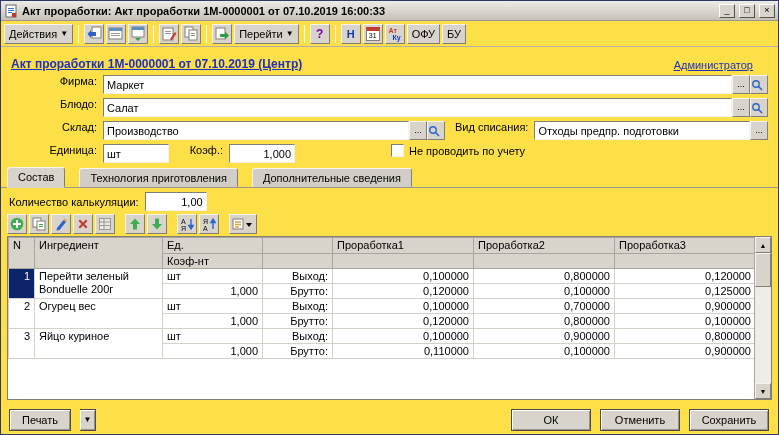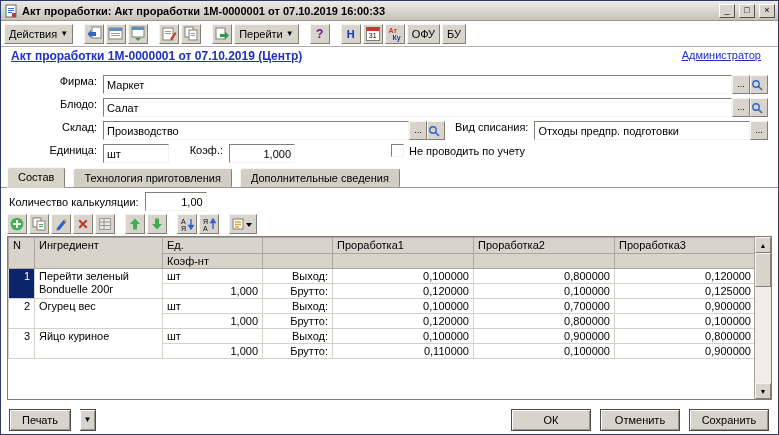--- a/index.html
+++ b/index.html
@@ -1,19 +1,19 @@
 <!DOCTYPE html>
 <html><head>
 <meta charset="utf-8">
 <style>
   * { box-sizing:border-box; margin:0; padding:0; }
   html,body { width:779px; height:435px; }
   body { font-family:"Liberation Sans", sans-serif; font-size:11px; color:#000; background:#6b6b6b; }
 
-  .window { width:779px; height:435px; background:#ffffff; border:1px solid #2e3a68;
+  .window { width:779px; height:435px; background:#fde047; border:1px solid #2e3a68;
             display:flex; flex-direction:column; overflow:hidden; }
 
   
   .titlebar { height:20px; flex:0 0 20px; display:flex; align-items:center; gap:4px;
               padding:0 3px; background:linear-gradient(#eeebe6,#c6c2b9); border-bottom:1px solid #9b978e; }
   .title-icon { width:14px; height:14px; display:inline-block; }
   .title-text { flex:1; font-weight:bold; font-size:11px; white-space:nowrap; overflow:hidden; }
   .win-btn { width:16px; height:14px; font-size:9px; line-height:11px; text-align:center;
              background:#d8d4cc; border:1px solid; border-color:#fff #55524b #55524b #fff; cursor:default; }
 
@@ -26,41 +26,41 @@
   .arrow { font-size:8px; line-height:8px; }
   .sep { width:1px; height:18px; background:#938f86; border-right:1px solid #fff; margin:0 3px; }
   .badge-n { color:#1437b4; font-weight:bold; }
   .badge-cal { display:inline-block; width:14px; height:14px; background:#fff; border:1px solid #827e76;
                border-top:4px solid #c23a2e; font-size:7px; line-height:9px; text-align:center; }
   .badge-atku { font-size:7px; line-height:7px; font-weight:bold; text-align:left; }
   .badge-atku .at { color:#c23a2e; display:block; }
   .badge-atku .ku { color:#1437b4; display:block; margin-left:4px; }
 
   
-  .dochead { height:24px; flex:0 0 24px; display:flex; align-items:flex-start; padding:2px 17px 0 10px; }
+  .dochead { height:24px; flex:0 0 24px; display:flex; align-items:flex-end; padding:2px 25px 0 10px; }
   .doclink { font-size:12px; font-weight:bold; color:#2030c0; text-decoration:underline; }
   .dochead .spacer { flex:1; }
   .userlink { font-size:11px; color:#2030c0; text-decoration:underline;margin-left:24px; }
 
   
   .fields { flex:0 0 96px; padding:4px 10px 0 8px; }
   .frow { display:flex; align-items:flex-start; height:21px; margin-bottom:2px; }
   .flabel { text-align:right; margin-right:6px; }
   .w88 { width:88px; }
   .txt { height:19px; background:#fff; border:1px solid; border-color:#827e76 #f4f2ee #f4f2ee #827e76;
          padding:1px 3px; font:11px "Liberation Sans",sans-serif; }
   .grow { flex:1; min-width:0; }
   .mini { width:18px; height:19px; background:#d8d4cc; border:1px solid; font-size:9px; line-height:15px;
           border-color:#f7f5f1 #827e76 #827e76 #f7f5f1; text-align:center; padding:0; }
   .checkbox { width:13px; height:13px; background:#fff; border:1px solid; display:inline-block;
               border-color:#827e76 #f4f2ee #f4f2ee #827e76; margin-right:5px; }
 
   
   .tabstrip { flex:0 0 21px; display:flex; align-items:flex-end; padding:0 0 0 6px; border-bottom:1px solid #9b978e; }
-  .tab { padding:3px 10px 2px; margin-right:8px; background:#d2cec6; border:1px solid;
+  .tab { padding:3px 10px 2px; margin-right:14px; background:#d2cec6; border:1px solid;
          border-color:#f7f5f1 #827e76 transparent #f7f5f1; border-radius:3px 3px 0 0; }
   .tab.active { background:#d8d4cc; padding-bottom:4px; margin-bottom:-1px; border-bottom:1px solid #d8d4cc; }
 
   
   .calcrow { flex:0 0 24px; display:flex; align-items:center; padding:3px 10px 0 8px; }
   .calcrow .txt { width:62px; text-align:right; margin-left:6px; }
 
   
   .gridbar { flex:0 0 24px; display:flex; align-items:center; gap:2px; padding:2px 0 2px 6px; }
   .gb-btn { width:20px; height:20px; display:inline-flex; align-items:center; justify-content:center;

